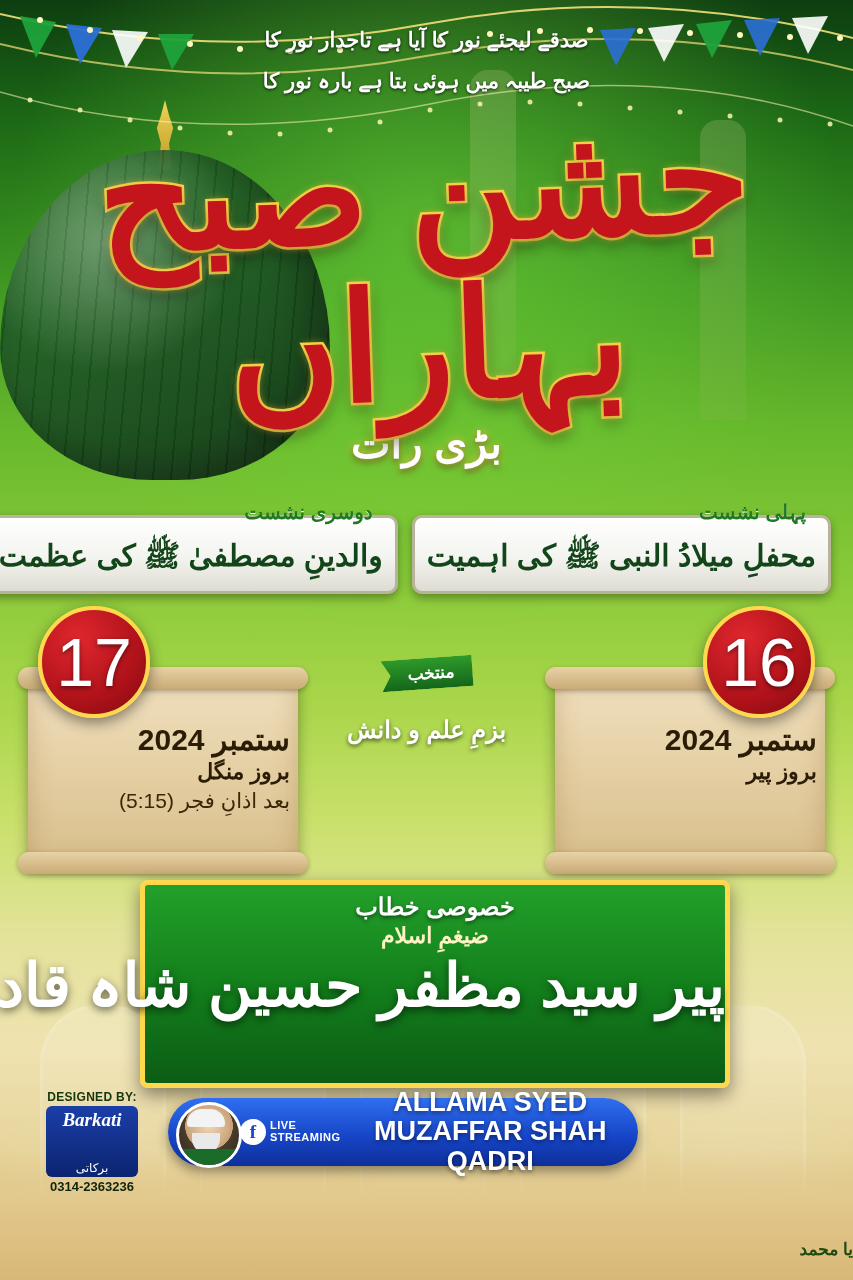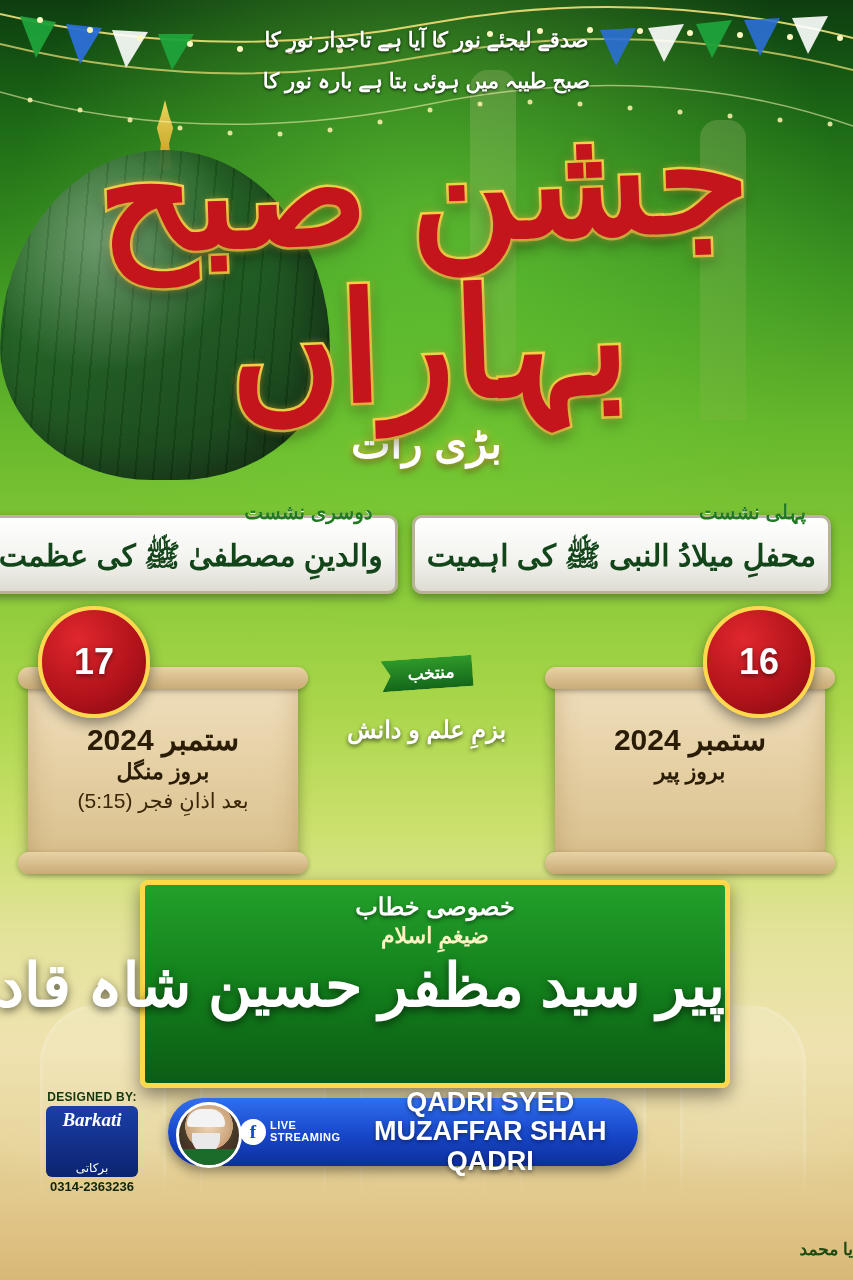--- a/index.html
+++ b/index.html
@@ -250,34 +250,35 @@
   .day-badge {
     position: absolute;
     top: -34px;
     width: 104px;
     height: 104px;
     border-radius: 50%;
     background: radial-gradient(circle at 35% 28%, #e0272e 0%, #b0121a 60%, #7d0a10 100%);
     border: 4px solid #ffd84d;
     box-shadow: 0 5px 14px rgba(0,0,0,0.45);
     color: #ffffff;
-    font-size: 36px;
-    font-weight: bold;
+    font-size: 68px;
+    font-weight: normal;
     display: flex;
     align-items: center;
     justify-content: center;
     text-shadow: 0 2px 5px rgba(0,0,0,0.5);
     z-index: 4;
   }
   .day-badge.right { right: 20px; }
   .day-badge.left  { left: 20px; }
 
   .scroll-body {
-    padding: 42px 24px 10px;
-    direction: rtl;
+    padding: 42px 8px 10px;
+    direction: rtl;
+    text-align: right;
   }
   .scroll-date {
     font-size: 30px;
     font-weight: bold;
     color: #2b1c06;
     line-height: 1.3;
     white-space: nowrap;
   }
   .scroll-year {
     font-size: 22px;
@@ -659,21 +660,21 @@
       <div class="robe"></div>
     </div>
     <div class="fb-chip">
       <span class="fb-circle">f</span>
       <span class="live-label">
         <span>LIVE</span><br>
         <span>STREAMING</span>
       </span>
     </div>
     <div class="live-name">
-      <span>QADRI SYED</span><br>
+      <span>ALLAMA SYED</span><br>
       <span>MUZAFFAR SHAH QADRI</span>
     </div>
   </div>
 
   <div class="venue">
     <div class="venue-emblem">یا محمد</div>
   </div>
 
 </div>
 

